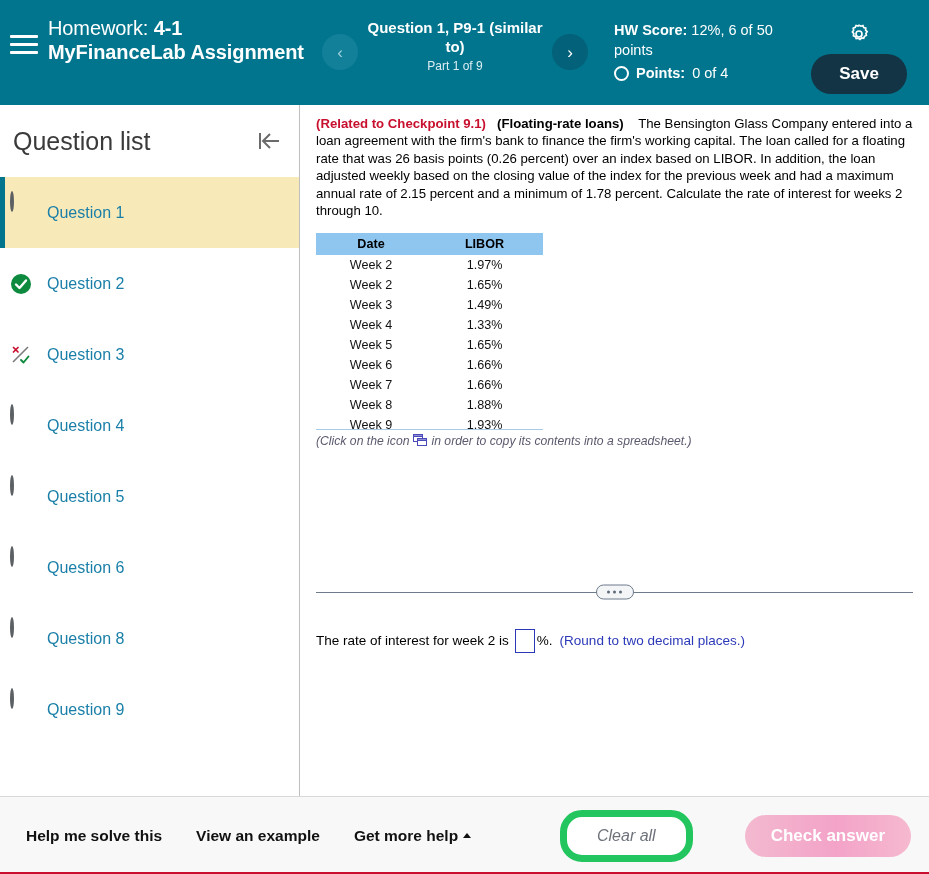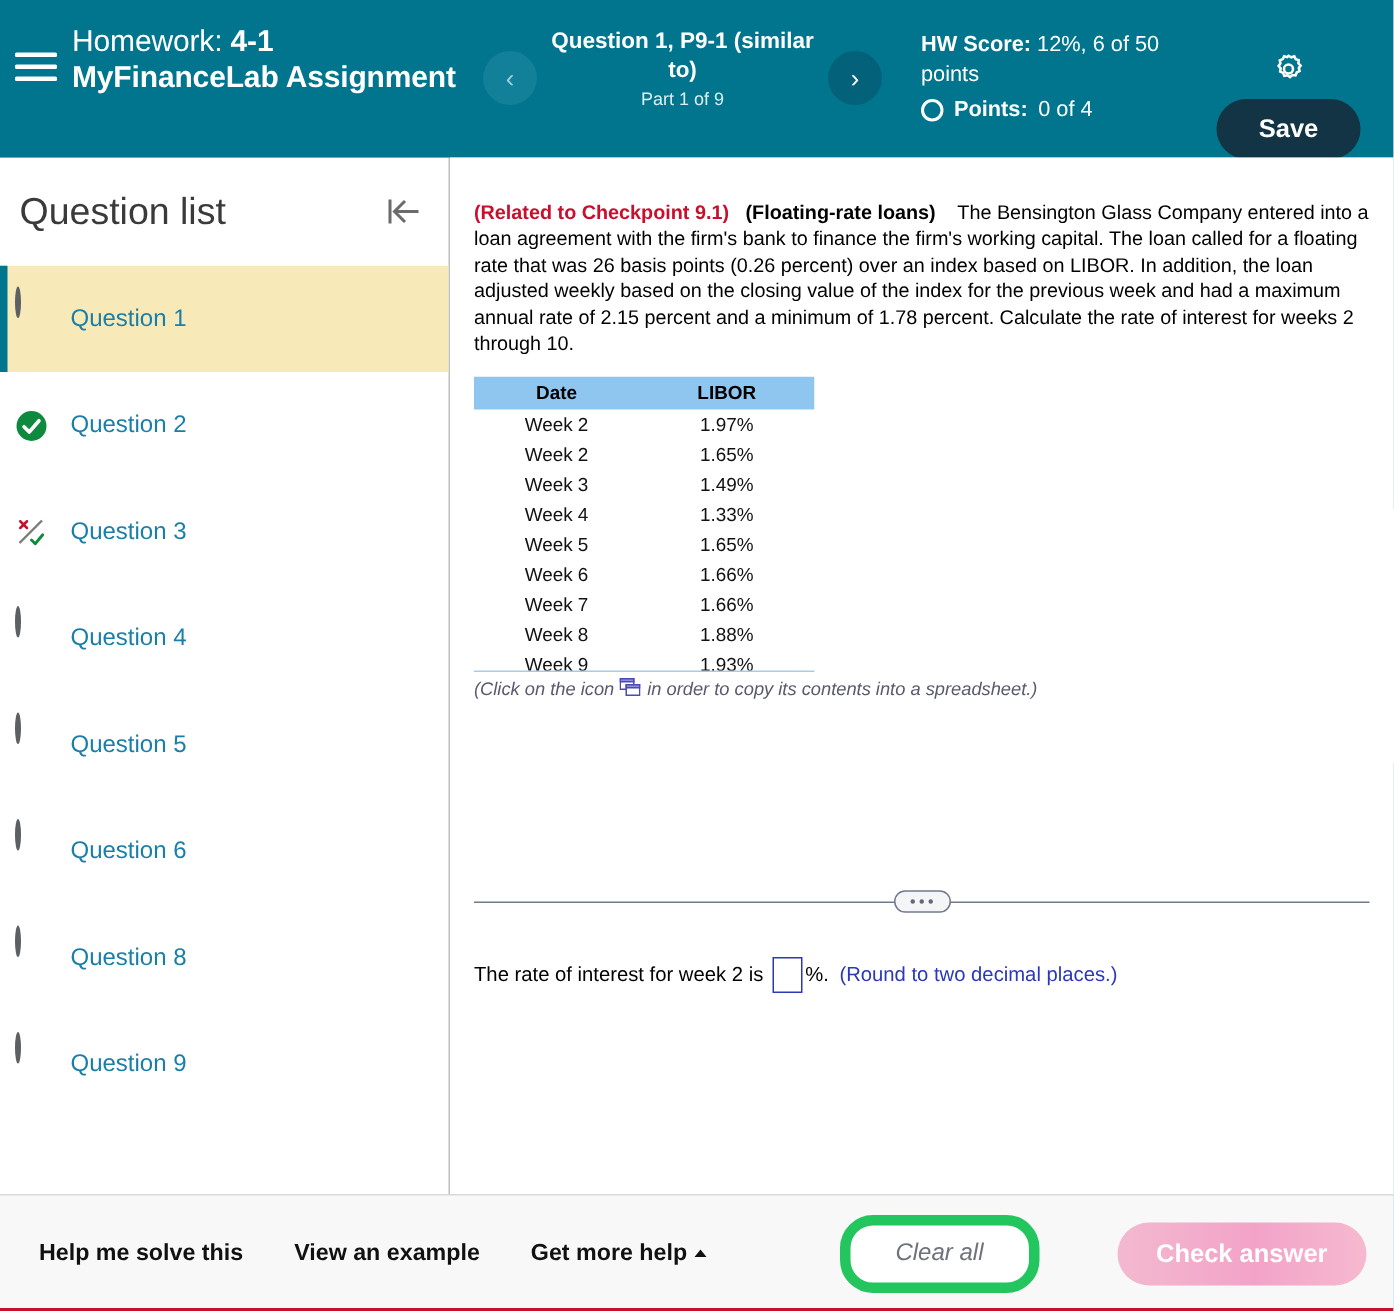--- a/index.html
+++ b/index.html
@@ -89,21 +89,21 @@
   }
   .score-box .b { font-weight: 700; }
   .points-row { display: flex; align-items: center; gap: 7px; margin-top: 3px; }
   .points-circle {
     width: 15px; height: 15px; border-radius: 50%;
     border: 2px solid #ffffff; flex: 0 0 auto;
   }
 
   .header-right {
     position: absolute;
-    right: 10px; top: 16px;
+    right: 10px; top: 4px;
     width: 120px;
     display: flex; flex-direction: column; align-items: center;
   }
   .gear {
     margin-top: 18px; cursor: pointer; line-height: 0;
   }
   .save-btn {
     margin-top: 8px;
     background: #123445; color: #ffffff;
     border: none; border-radius: 22px;
@@ -161,21 +161,21 @@
     width: 21px; height: 21px; border-radius: 50%;
     border: 2px solid #5c6063; box-sizing: border-box;
   }
 
   
   .main {
     flex: 1 1 auto;
     position: relative;
     background: #ffffff;
     overflow: hidden;
-    padding: 28px 16px 0 16px;
+    padding: 10px 16px 0 16px;
     display: flex; flex-direction: column;
   }
   .qtext {
     font-size: 13.2px;
     line-height: 17.4px;
     color: #000000;
     text-align: left;
   }
   .ckpt { color: #c8102e; font-weight: 700; }
   .topic { font-weight: 700; color: #000; }

